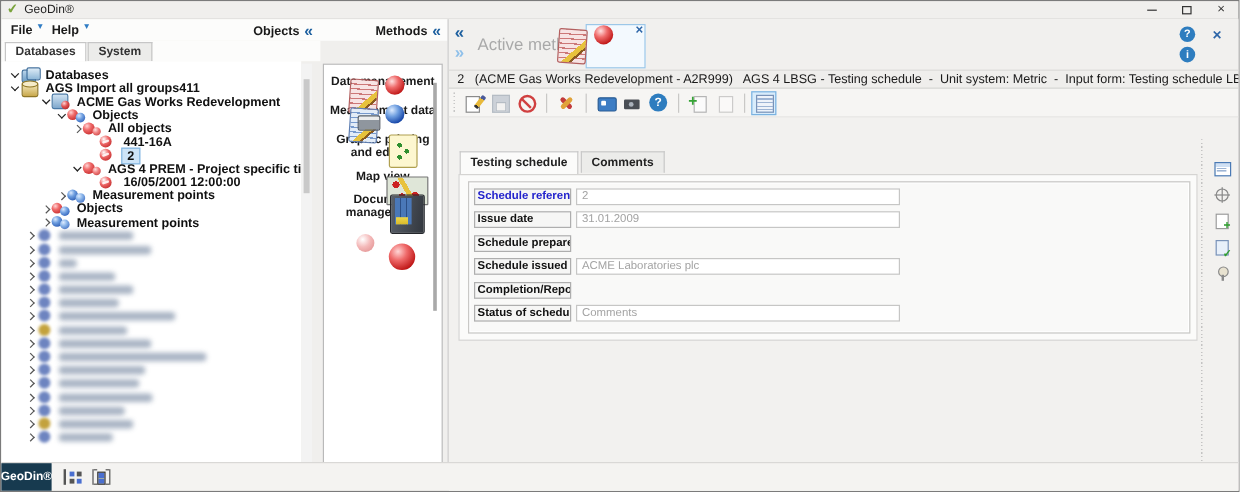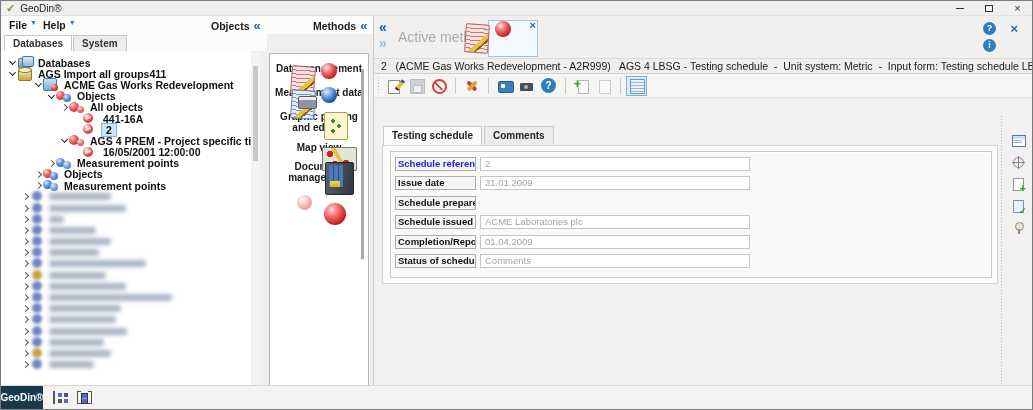--- a/index.html
+++ b/index.html
@@ -471,21 +471,20 @@
             </div>
             <div class="frow">
               <span class="flabel">Schedule prepared by</span>
             </div>
             <div class="frow">
               <span class="flabel">Schedule issued to</span>
               <span class="fvalue">ACME Laboratories plc</span>
             </div>
             <div class="frow">
               <span class="flabel">Completion/Report dat</span>
-              <span class="fvalue">01.04.2009</span>
             </div>
             <div class="frow">
               <span class="flabel">Status of schedule</span>
               <span class="fvalue">Comments</span>
             </div>
           </div>
       </div>
       <div class="side-splitter"></div>
       <div class="side-toolbar" id="side-toolbar">
           <span class="sbtn">

